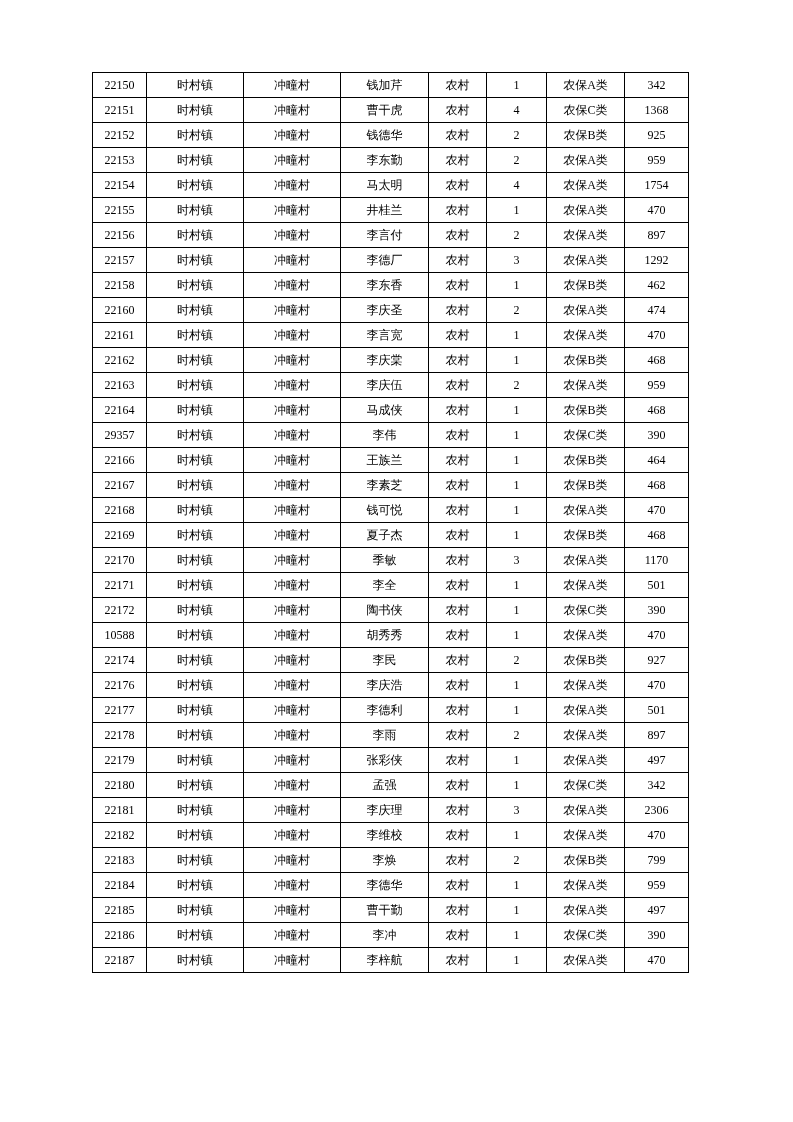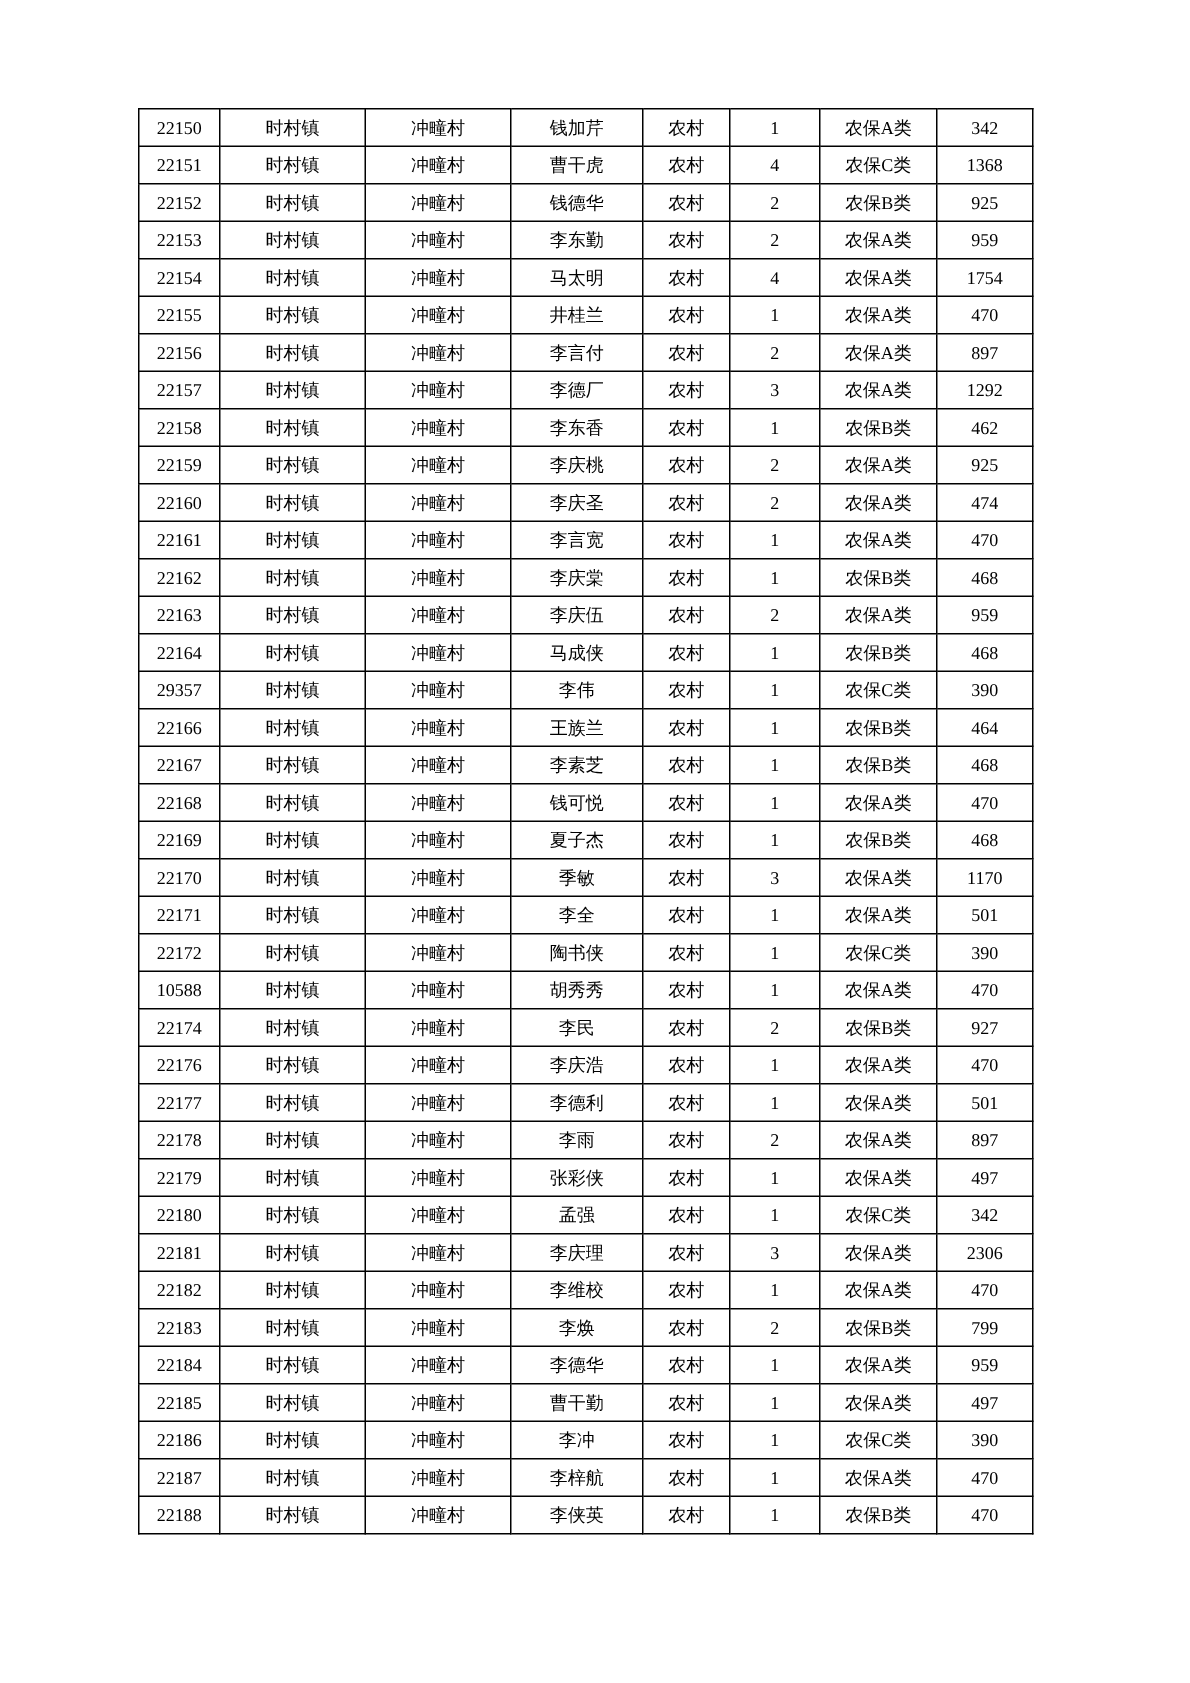--- a/index.html
+++ b/index.html
@@ -147,30 +147,20 @@
           <td>22158</td>
           <td>时村镇</td>
           <td>冲疃村</td>
           <td>李东香</td>
           <td>农村</td>
           <td>1</td>
           <td>农保B类</td>
           <td>462</td>
         </tr>
         <tr>
-          <td>22159</td>
-          <td>时村镇</td>
-          <td>冲疃村</td>
-          <td>李庆桃</td>
-          <td>农村</td>
-          <td>2</td>
-          <td>农保A类</td>
-          <td>925</td>
-        </tr>
-        <tr>
           <td>22160</td>
           <td>时村镇</td>
           <td>冲疃村</td>
           <td>李庆圣</td>
           <td>农村</td>
           <td>2</td>
           <td>农保A类</td>
           <td>474</td>
         </tr>
         <tr>
@@ -424,27 +414,17 @@
           <td>390</td>
         </tr>
         <tr>
           <td>22187</td>
           <td>时村镇</td>
           <td>冲疃村</td>
           <td>李梓航</td>
           <td>农村</td>
           <td>1</td>
           <td>农保A类</td>
-          <td>470</td>
-        </tr>
-        <tr>
-          <td>22188</td>
-          <td>时村镇</td>
-          <td>冲疃村</td>
-          <td>李侠英</td>
-          <td>农村</td>
-          <td>1</td>
-          <td>农保B类</td>
           <td>470</td>
         </tr>
       </tbody>
   </table>
 </div>
 
 </body></html>

